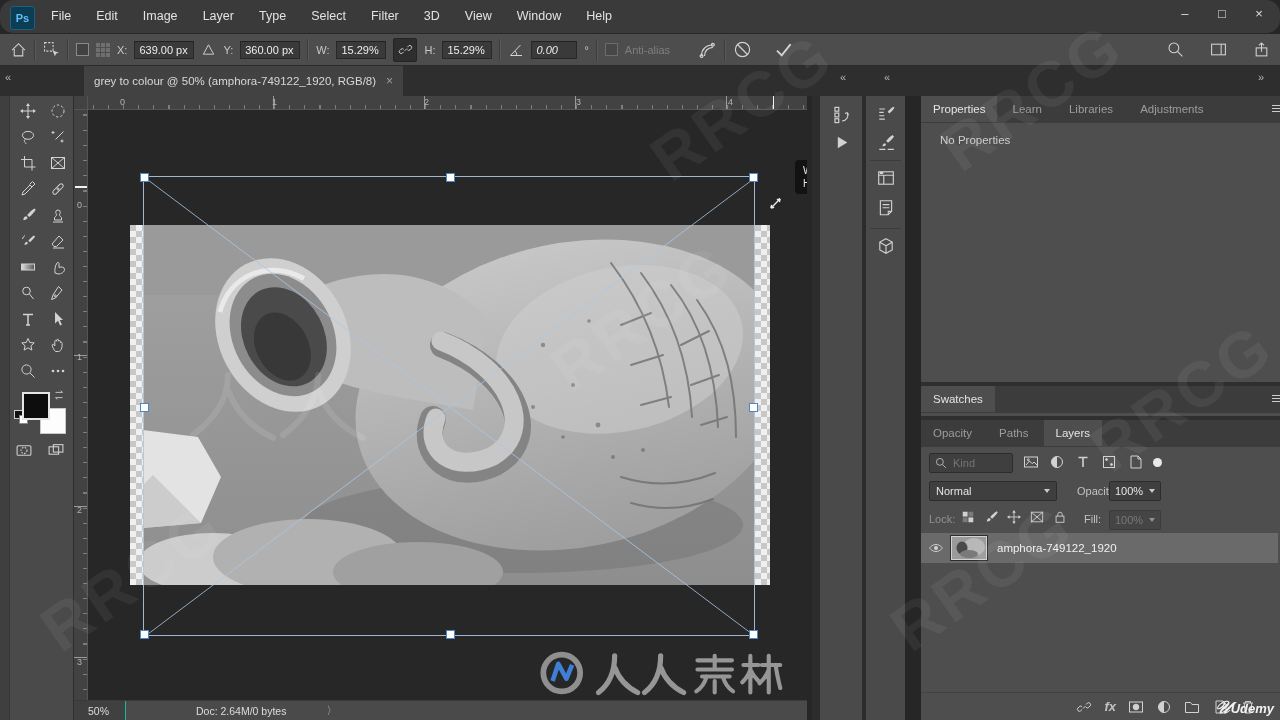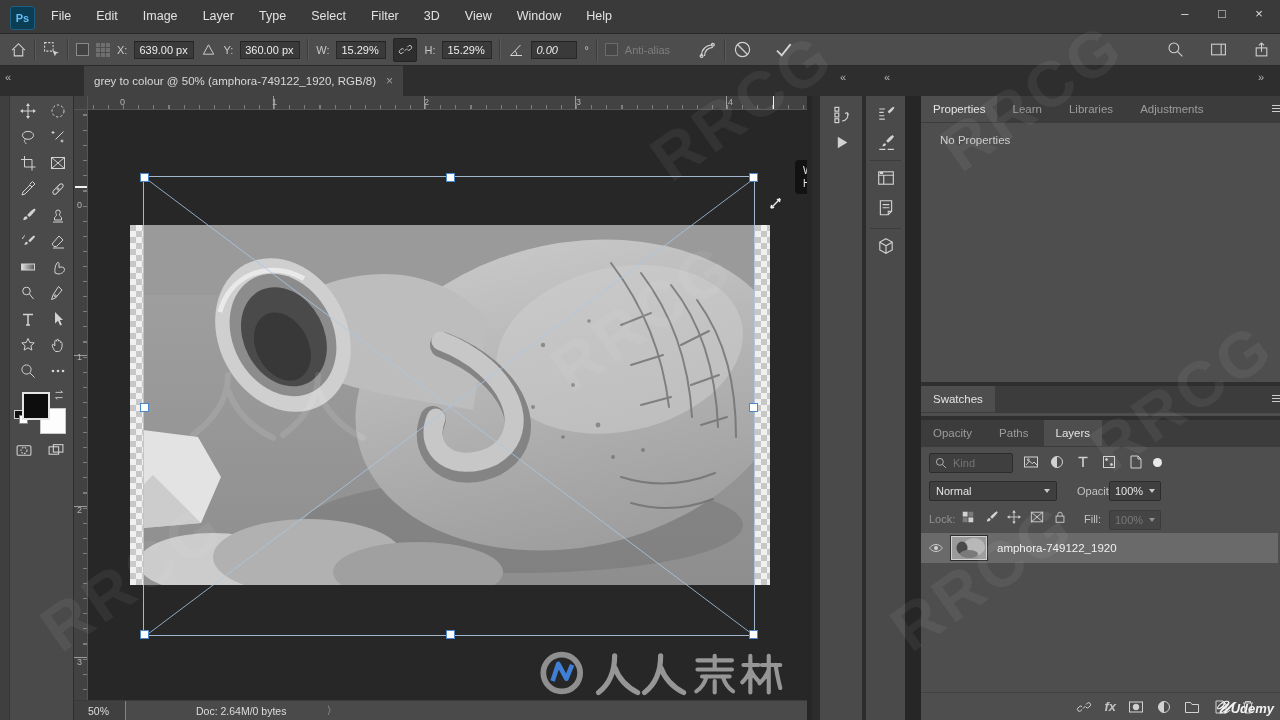--- a/index.html
+++ b/index.html
@@ -2,21 +2,21 @@
 <html><head>
 <meta charset="utf-8">
 <style>
   html,body{margin:0;padding:0;background:#1e1e1e;width:1280px;height:720px;overflow:hidden;
     font-family:"Liberation Sans","DejaVu Sans",sans-serif;-webkit-font-smoothing:antialiased;}
   #app{position:relative;width:1280px;height:720px;background:#262626;color:#d6d6d6;font-size:11px;}
   .abs{position:absolute;}
   svg.ic{display:inline-block;vertical-align:middle;color:#d2d2d2;}
   .dim{color:#8b8b8b;}
   
-  #menubar{left:0;top:0;width:1280px;height:34px;background:#3a3a3a;border-bottom:1px solid #292929;box-sizing:border-box;}
+  #menubar{left:0;top:0;width:1280px;height:34px;background:#3a3a3a;border-bottom:1px solid #292929;box-sizing:border-box;border-radius:14px;}
   #ps-logo{left:10px;top:6px;width:23px;height:22px;background:#0b3d55;border:1px solid #1d5f80;border-radius:3px;
     color:#64bdf5;font-size:11px;font-weight:bold;display:flex;align-items:center;justify-content:center;}
   .menu-item{display:inline-block;padding:0 11px;line-height:33px;font-size:12.5px;color:#e2e2e2;}
   #menu-items{left:40px;top:0;}
   .winbtn{width:34px;height:24px;line-height:24px;text-align:center;color:#dedede;font-size:13px;display:inline-block;}
   #winbtns{right:4px;top:2px;}
   
   #optionsbar{left:0;top:34px;width:1280px;height:32px;background:#4d4d4d;border-bottom:1px solid #2b2b2b;
     box-sizing:border-box;display:flex;align-items:center;gap:7px;padding:0 10px;}
   .opt-field{background:#3a3a3a;border:1px solid #282828;border-top-color:#222;color:#ececec;font-size:11px;

